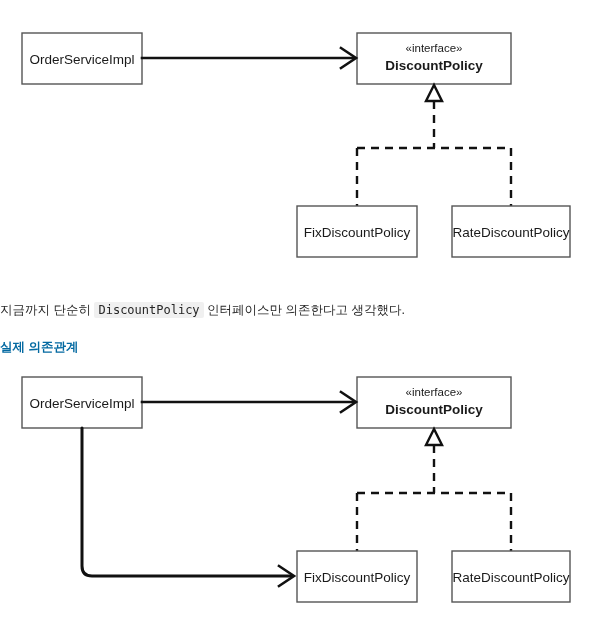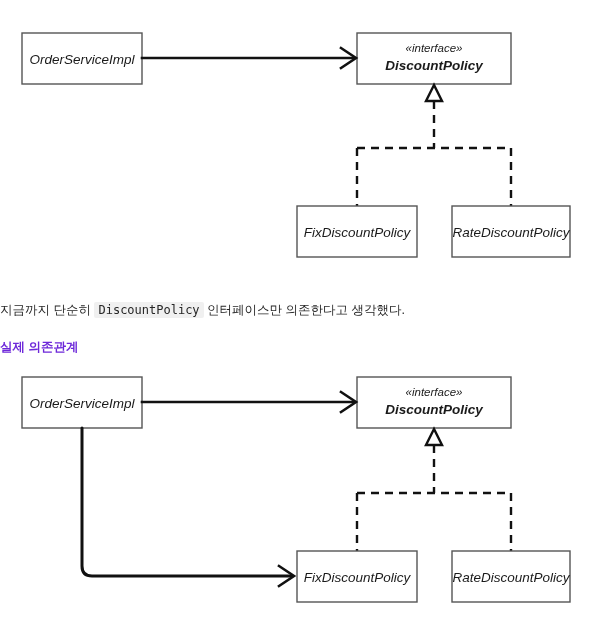--- a/index.html
+++ b/index.html
@@ -12,21 +12,20 @@
     height: 627px;
     position: relative;
     font-family: "Liberation Sans", sans-serif;
     color: #222222;
     overflow: hidden;
   }
   .diagram {
     position: absolute;
     left: 0;
     width: 561px;
-    font-style: italic;
   }
   #diagram-one { top: 0; height: 275px; }
   #diagram-two { top: 344px; height: 283px; }
   .diagram svg { display: block; }
 
   .uml-box-label {
     font-family: "Liberation Sans", sans-serif;
     font-size: 13.5px;
     fill: #1a1a1a;
   }
@@ -87,21 +86,21 @@
     line-height: 1.5;
     color: #262626;
     white-space: nowrap;
     text-align: right;
   }
   #body-text { top: 288px; }
   #section-heading {
     top: 325px;
     font-size: 12.5px;
     font-weight: bold;
-    color: #6d28d9;
+    color: #0369a1;
   }
   code.inline-code {
     font-family: "DejaVu Sans Mono", monospace;
     font-size: 12px;
     background: #f0f0f0;
     padding: 1px 4px;
     border-radius: 2px;
     color: #262626;
   }
 </style>

